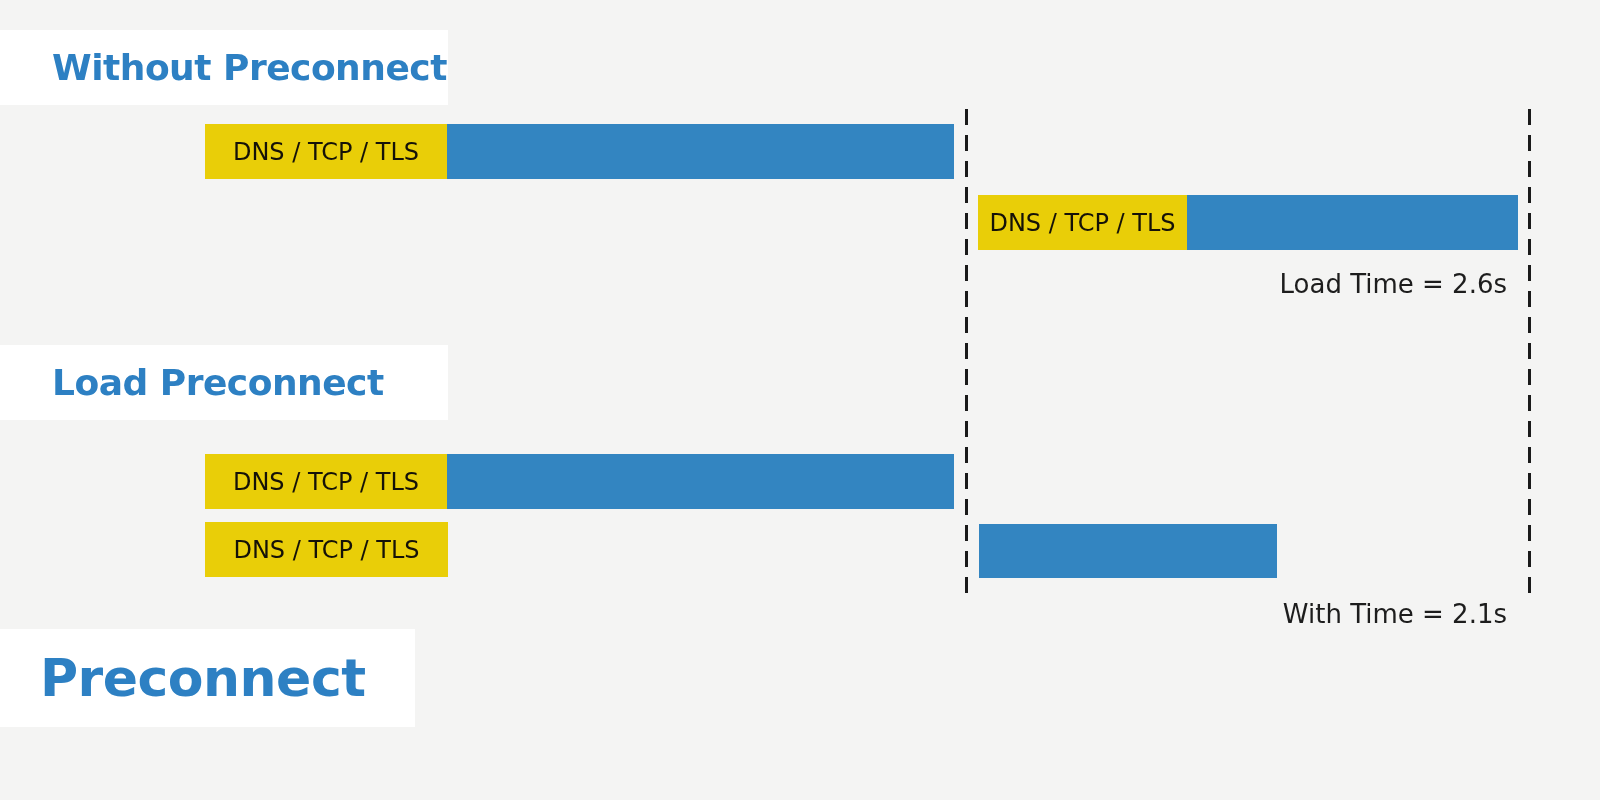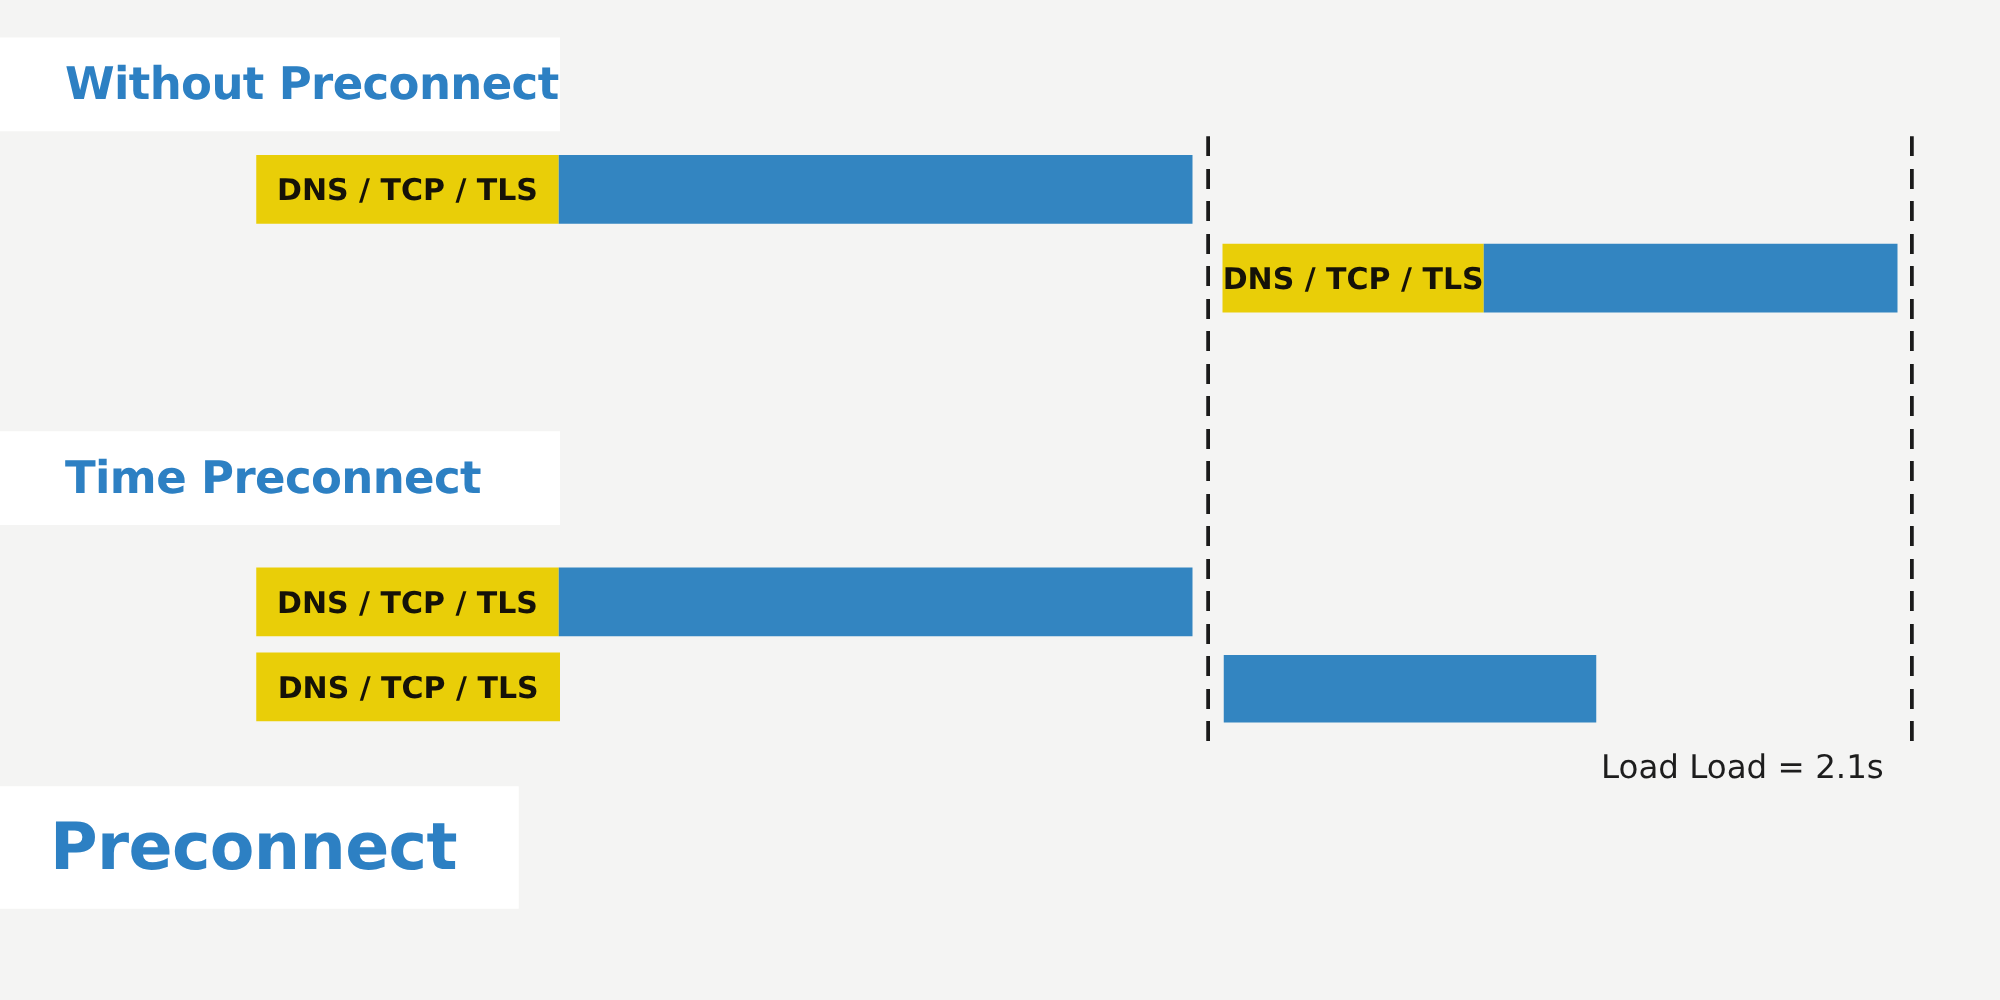--- a/index.html
+++ b/index.html
@@ -31,21 +31,20 @@
     white-space: nowrap;
   }
   .heading-box.caption { padding-left: 40px; align-items: center; }
   .heading-box.caption .heading-text { font-size: 52px; }
   .bar {
     position: absolute;
     display: flex;
     align-items: center;
     justify-content: center;
     box-sizing: border-box;
-    font-weight: bold;
   }
   .bar.setup { background: var(--bar-yellow, #e9ce08); }
   .bar.download { background: var(--bar-blue, #3385c1); }
   .bar .bar-label {
     color: #151208;
     font-size: 24px;
     white-space: nowrap;
   }
   .guide {
     position: absolute;
@@ -70,21 +69,21 @@
 </style>
 </head>
 <body>
 
 <div id="canvas">
 
   <div class="heading-box" style="left: 0px; top: 30px; width: 448px; height: 75px;">
     <span class="heading-text">Without Preconnect</span>
   </div>
   <div class="heading-box" style="left: 0px; top: 345px; width: 448px; height: 75px;">
-    <span class="heading-text">Time Preconnect</span>
+    <span class="heading-text">Load Preconnect</span>
   </div>
   <div class="heading-box caption" style="left: 0px; top: 629px; width: 415px; height: 98px;">
     <span class="heading-text">Preconnect</span>
   </div>
 
   <div class="guide" style="left: 965px; top: 109px; width: 3px; height: 493px;"></div>
   <div class="guide" style="left: 1528px; top: 109px; width: 3px; height: 493px;"></div>
 
   <div class="bar setup" style="left: 205px; top: 124px; width: 242px; height: 55px;">
     <span class="bar-label">DNS / TCP / TLS</span>
@@ -97,17 +96,20 @@
 
   <div class="bar setup" style="left: 205px; top: 454px; width: 242px; height: 55px;">
     <span class="bar-label">DNS / TCP / TLS</span>
   </div>
   <div class="bar download" style="left: 447px; top: 454px; width: 507px; height: 55px;"></div>
   <div class="bar setup" style="left: 205px; top: 522px; width: 243px; height: 55px;">
     <span class="bar-label">DNS / TCP / TLS</span>
   </div>
   <div class="bar download" style="left: 979px; top: 524px; width: 298px; height: 54px;"></div>
 
+  <div class="load-time" style="left: 1187px; top: 266px; width: 320px; height: 36px;">
+    <span>Load Time = 2.6s</span>
+  </div>
   <div class="load-time" style="left: 1187px; top: 596px; width: 320px; height: 36px;">
-    <span>Load Load = 2.1s</span>
+    <span>With Time = 2.1s</span>
   </div>
 
 </div>
 
 </body></html>

